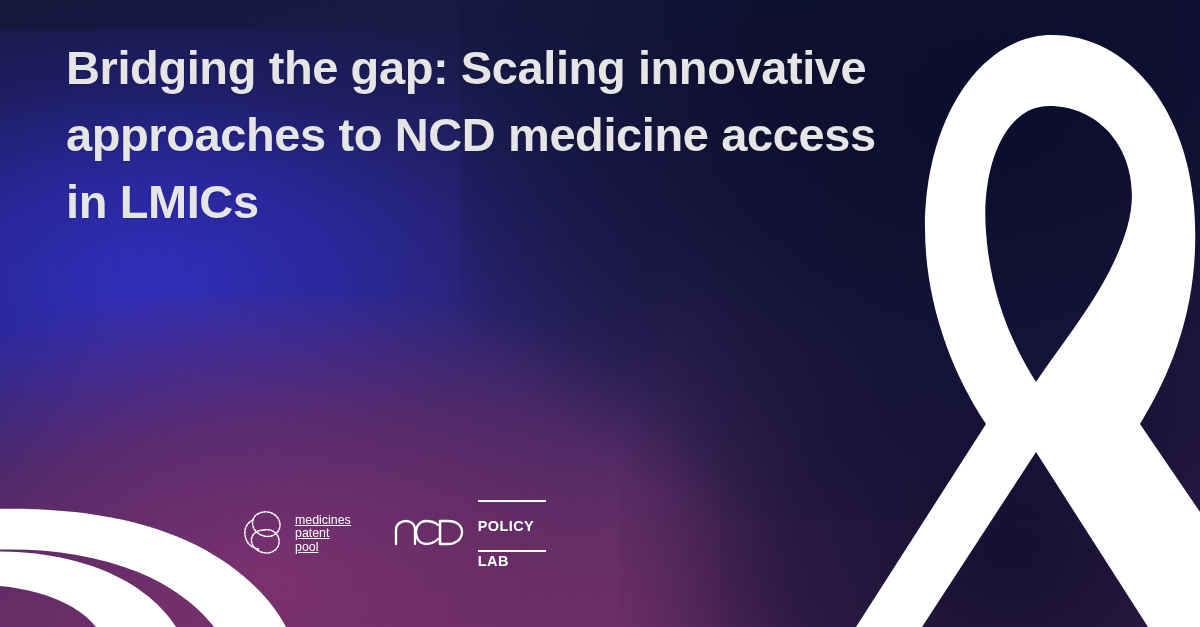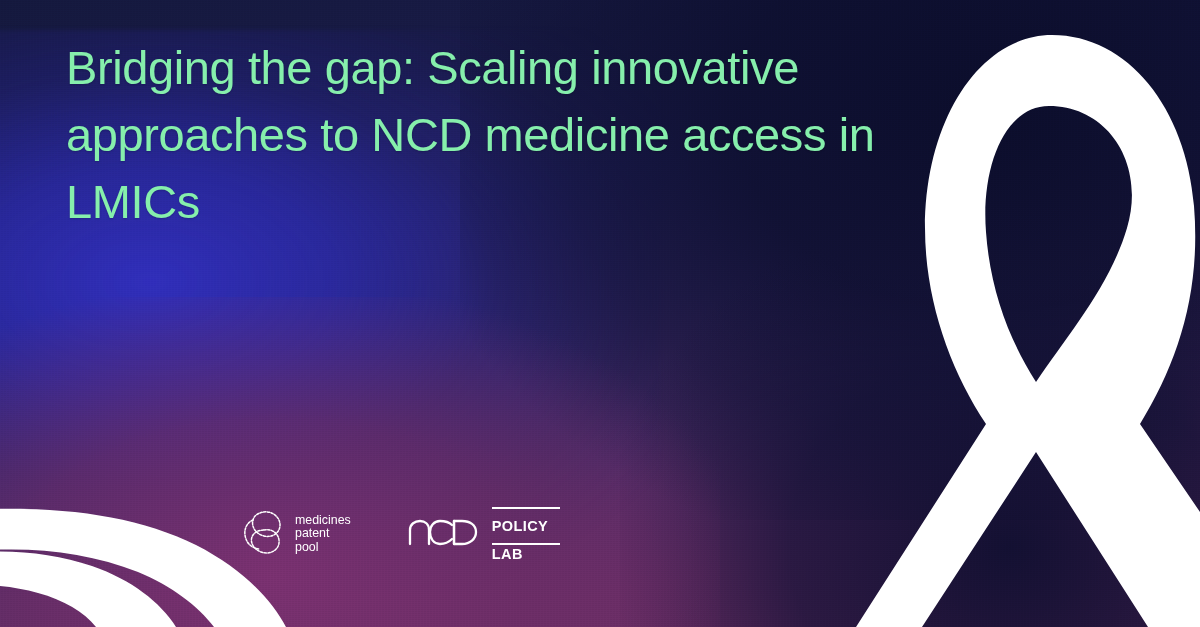--- a/index.html
+++ b/index.html
@@ -96,24 +96,24 @@
     pointer-events: none;
   }
   .ribbon-layer svg { display: block; }
 
   
   .headline {
     position: absolute;
     left: 66px;
     top: 34px;
     width: 830px;
-    color: #86efac;
+    color: #e5e5e5;
     font-size: 47px;
     line-height: 67px;
-    font-weight: normal;
+    font-weight: bold;
     letter-spacing: -0.4px;
     white-space: pre-line;
     text-shadow: 0 1px 2px rgba(0,0,0,0.18);
   }
 
   
   .logo-row {
     position: absolute;
     left: 240px;
     top: 505px;
@@ -137,21 +137,21 @@
     letter-spacing: 0.9px;
     text-transform: lowercase;
     color: #fff;
     width: 118px;
   }
   .amf-l1 { text-align: right; padding-right: 11px; }
   .amf-l2 { text-align: left; }
   .amf-l3 { text-align: right; text-transform: uppercase; letter-spacing: 1.1px; }
 
   
-  .logo-mpp { margin-right: 56px; }
+  .logo-mpp { margin-right: 42px; text-decoration: underline; }
   .mpp-text {
     font-size: 12.4px;
     line-height: 13.6px;
     color: #fff;
     margin-left: 9px;
     font-weight: normal;
   }
 
   
   .logo-ncda { margin-right: 40px; }
@@ -170,21 +170,21 @@
     display: flex;
     flex-direction: column;
     align-items: flex-start;
   }
   .npl-rule { width: 68px; height: 2px; background: #fff; }
   .npl-policy {
     font-size: 14.5px;
     font-weight: bold;
     letter-spacing: 0.4px;
     line-height: 16px;
-    padding: 9px 0;
+    padding: 16px 0;
   }
   .npl-lab {
     font-size: 14.5px;
     font-weight: bold;
     letter-spacing: 0.4px;
     line-height: 16px;
     padding-top: 1px;
     text-align: center;
   }
 </style>

